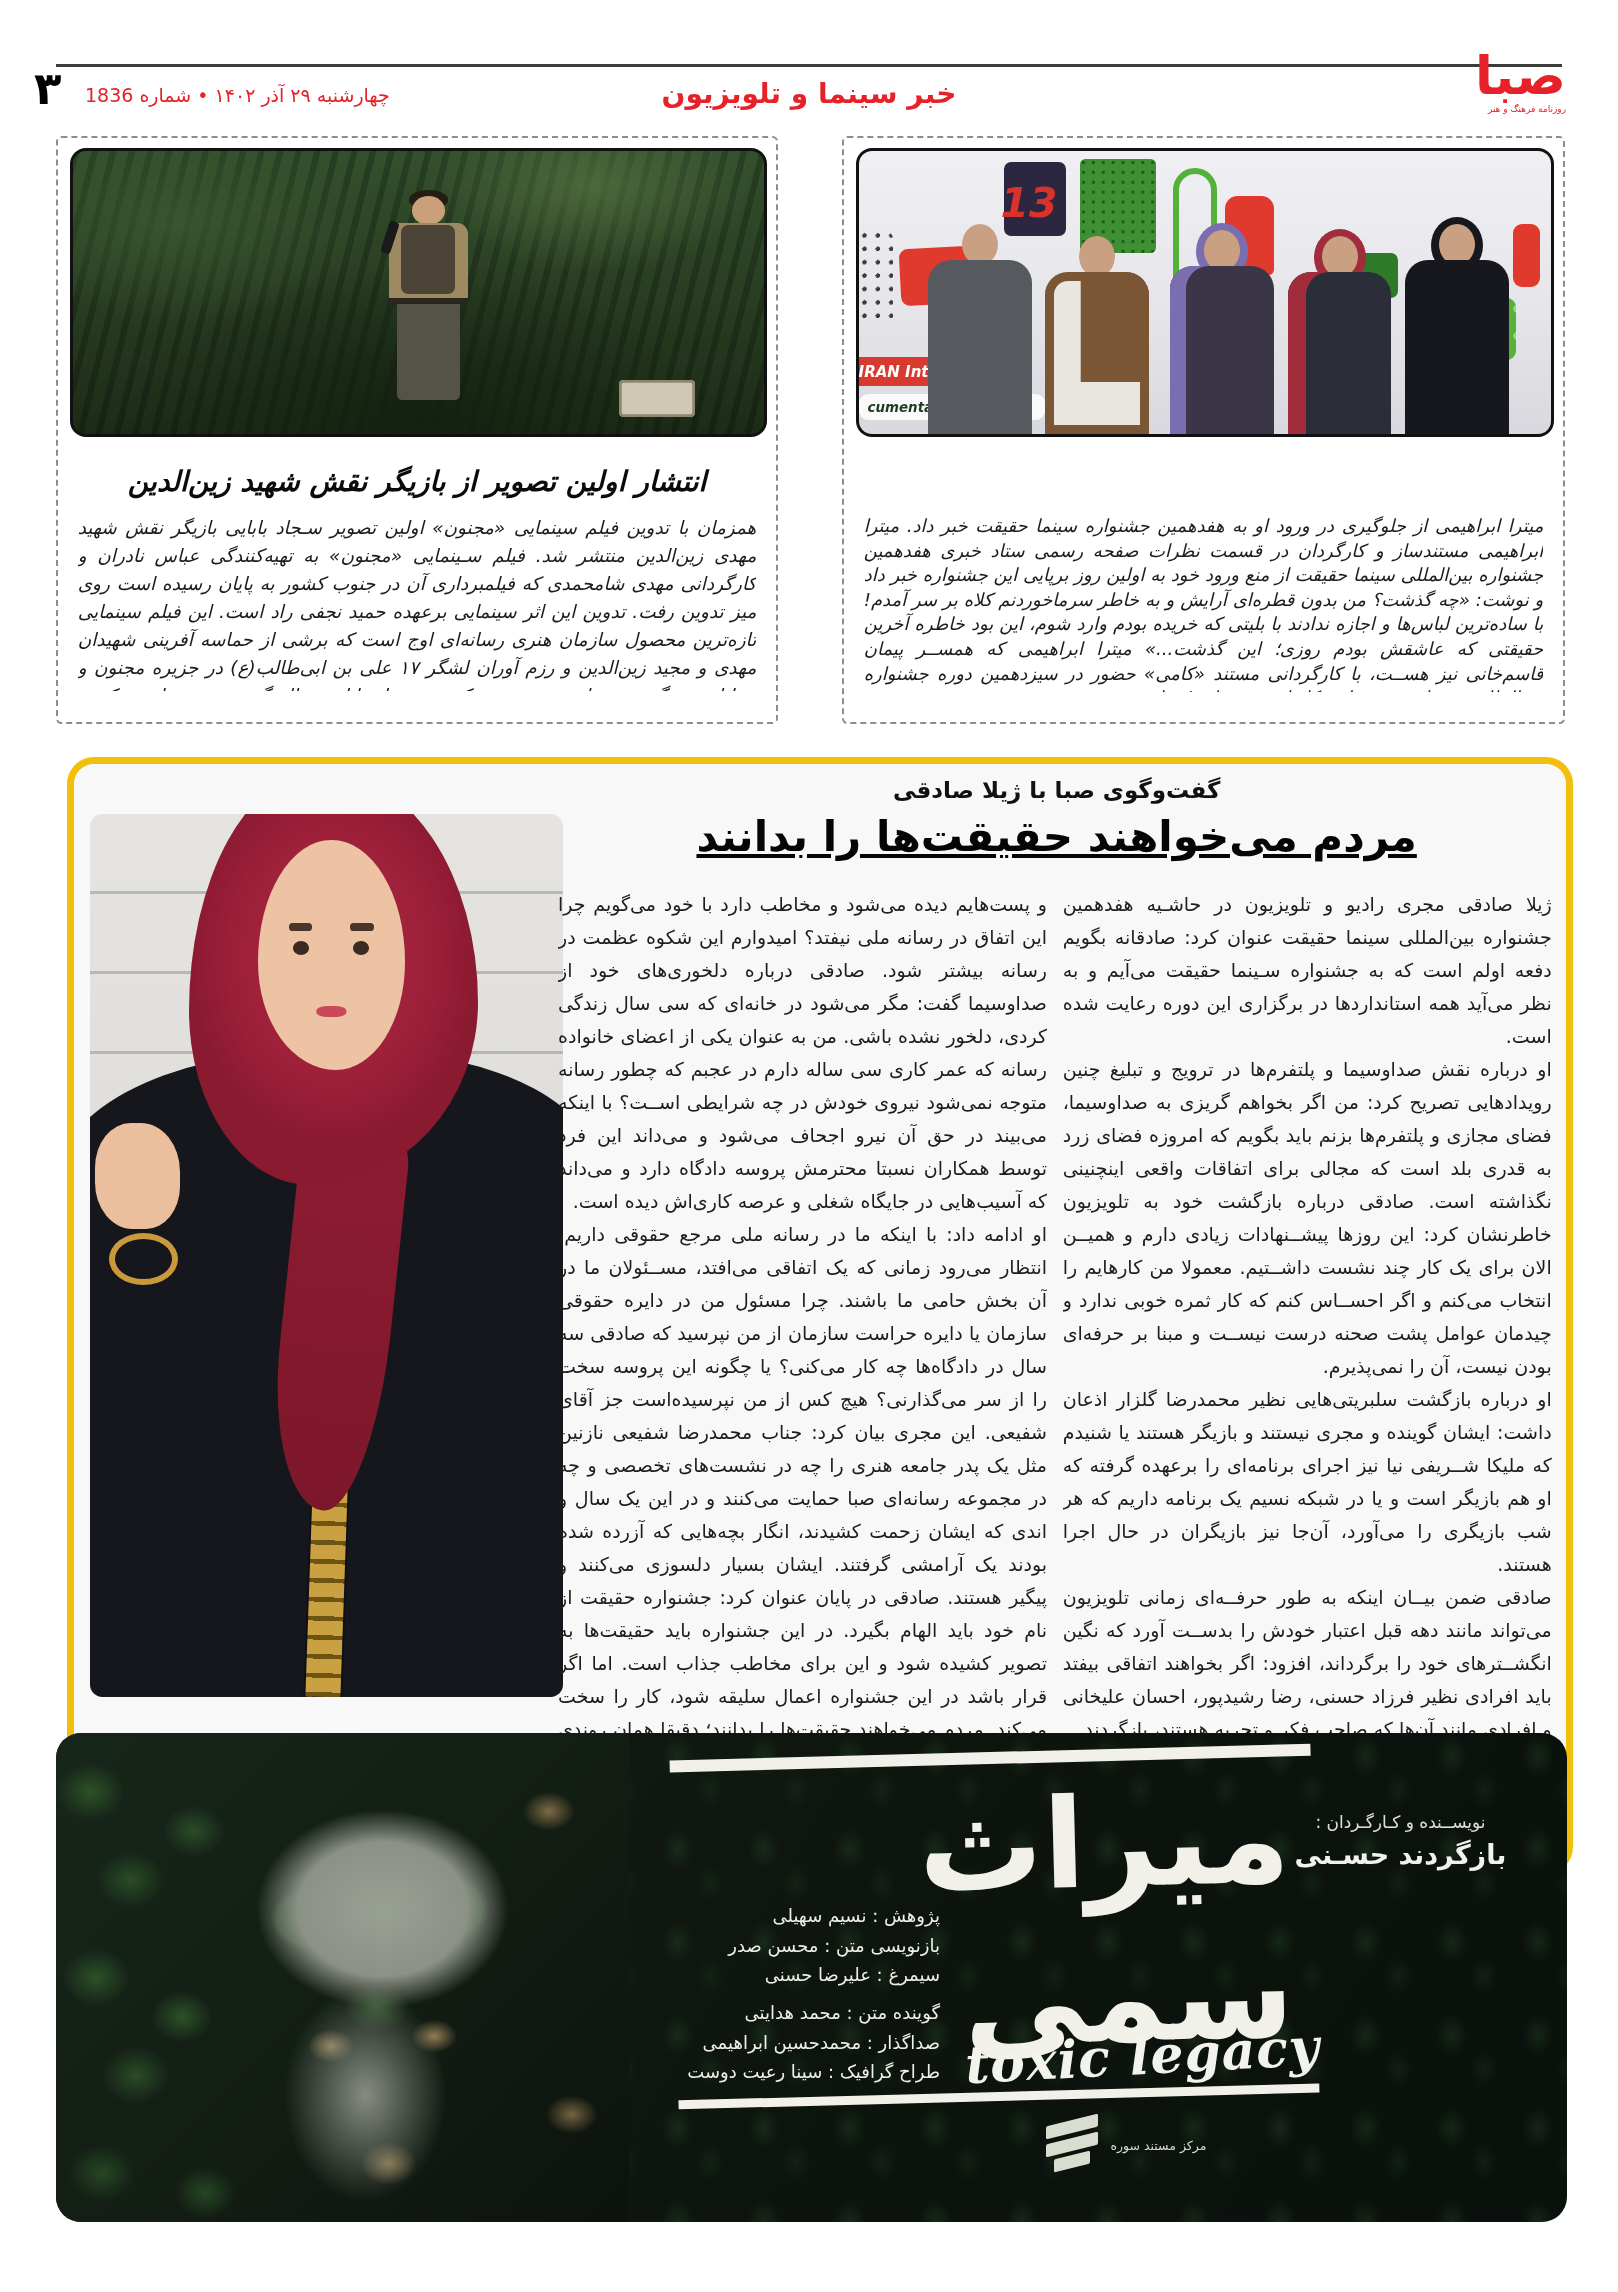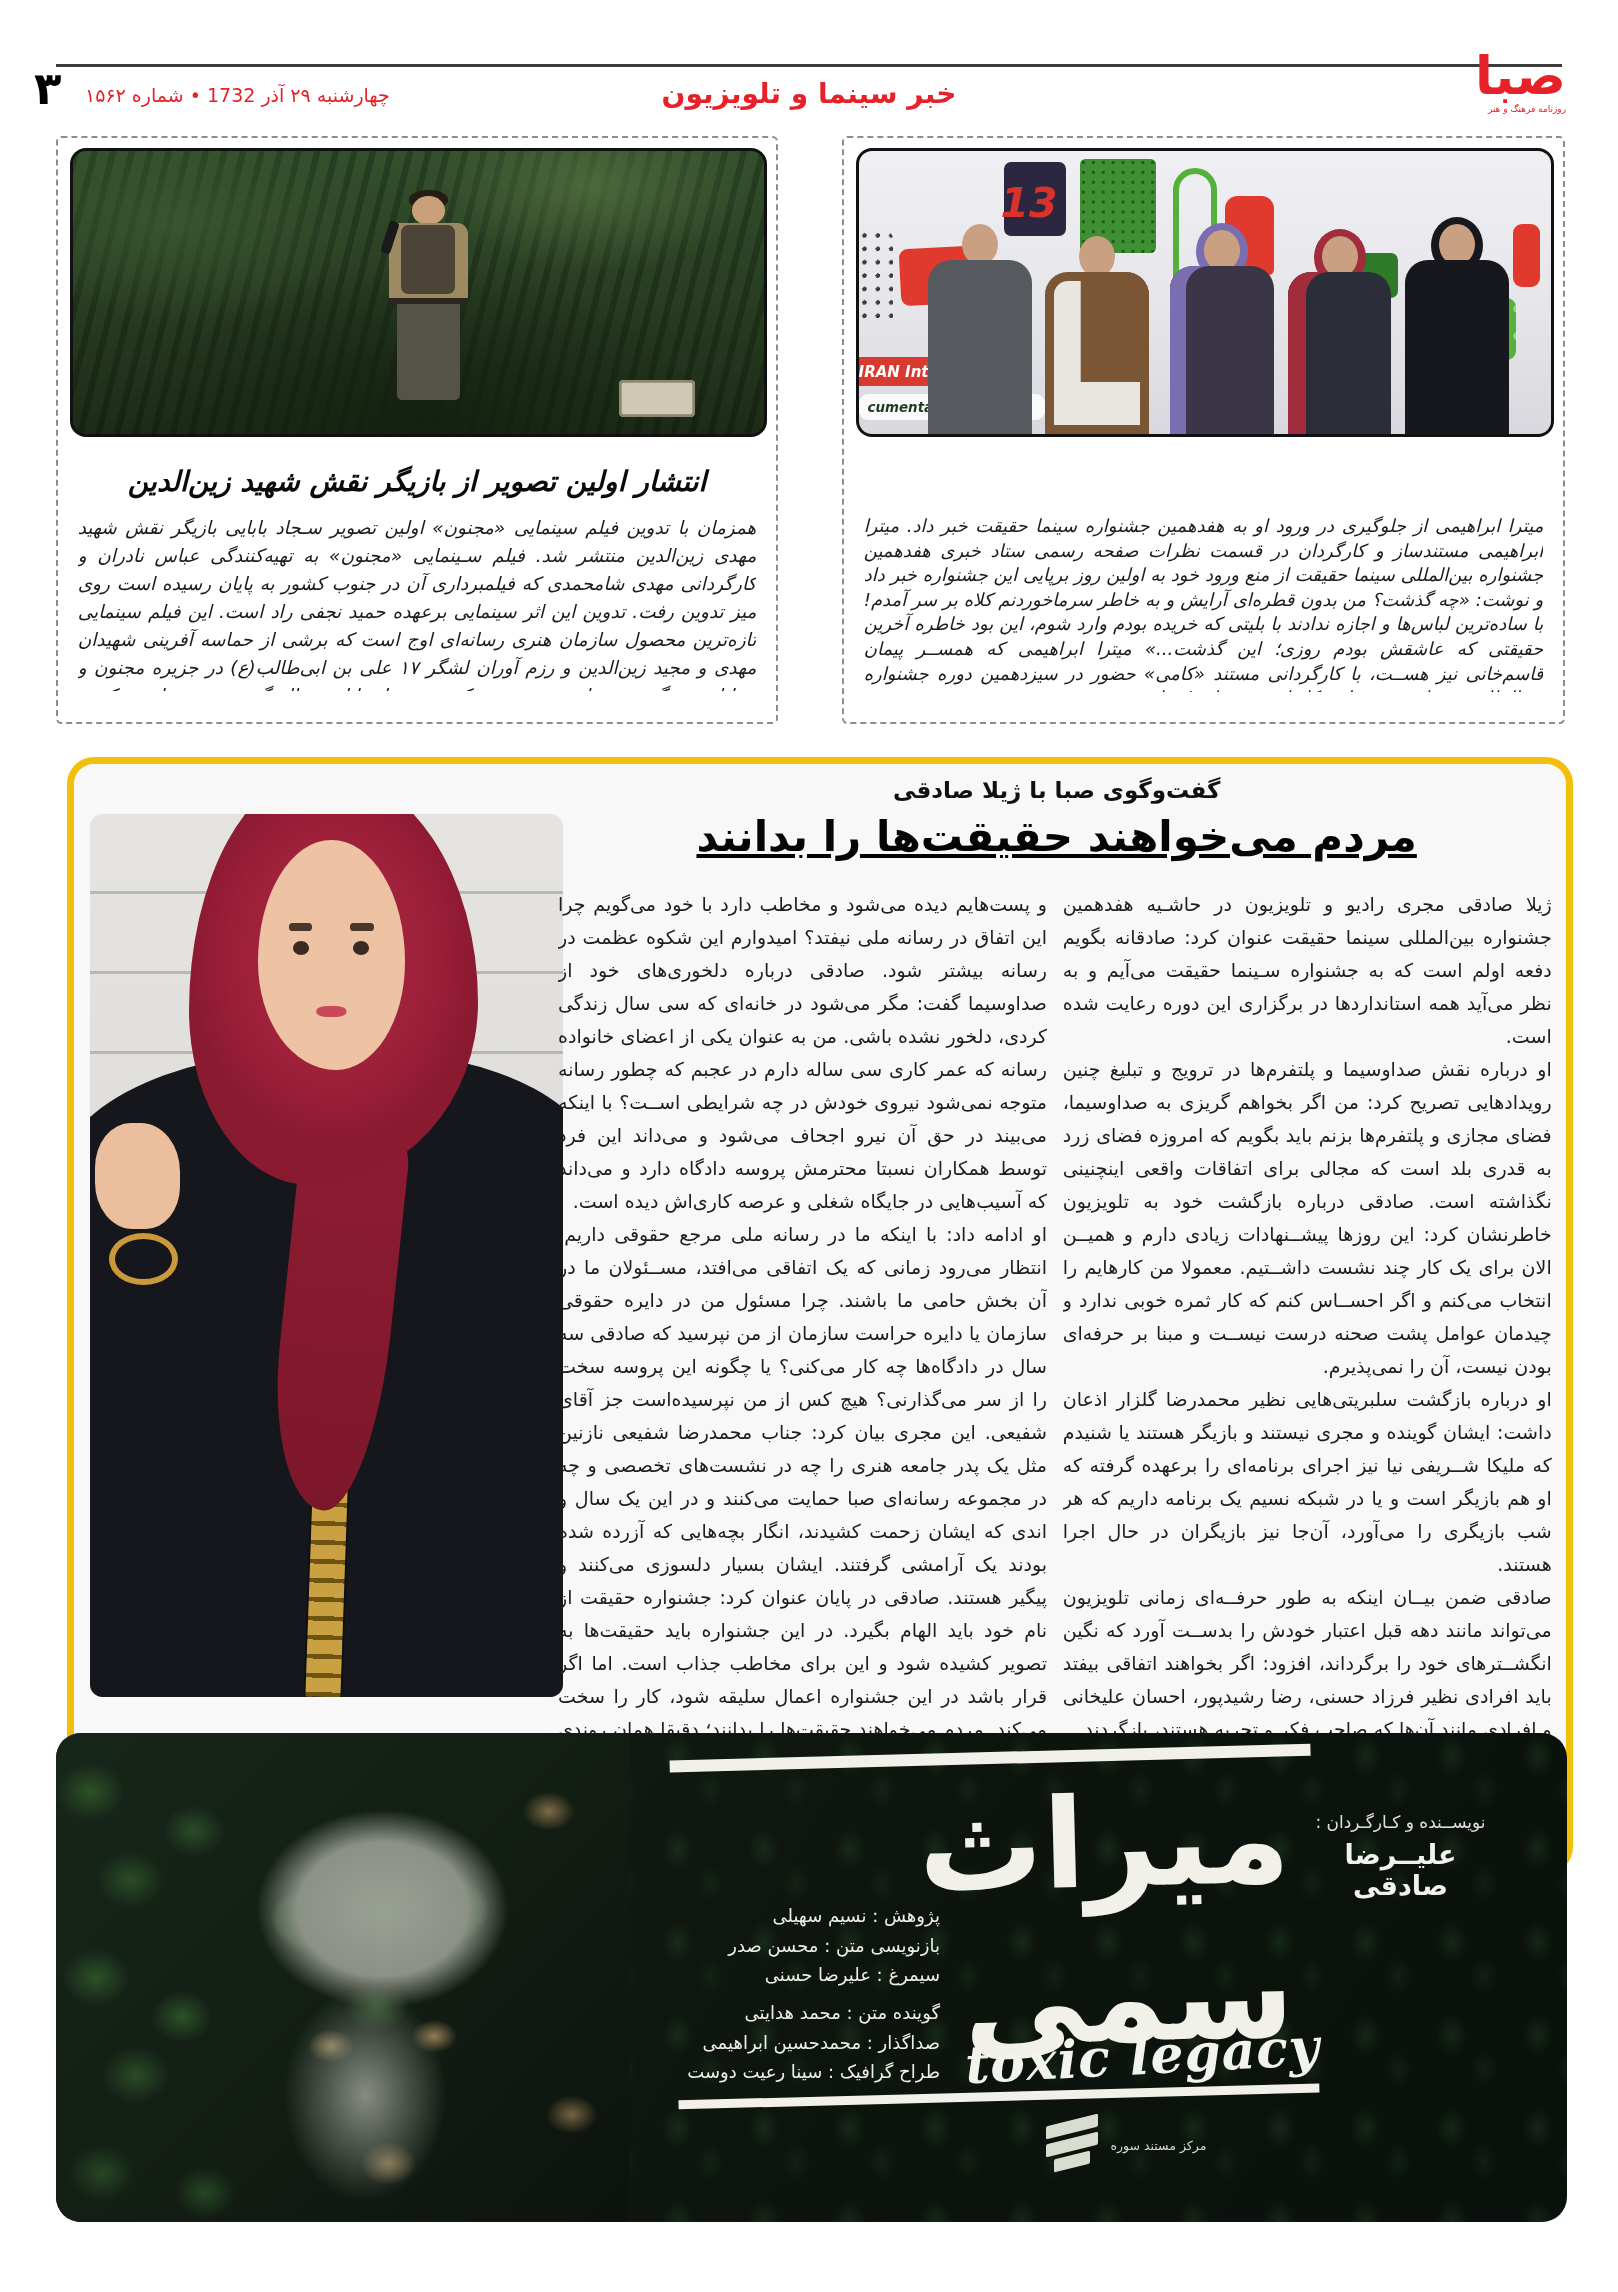--- a/index.html
+++ b/index.html
@@ -131,21 +131,21 @@
   .p-soureh-icon span:nth-child(2){top:21.5px;}
   .p-soureh-icon span:nth-child(3){top:39px;width:70%;left:15%;}
 </style>
 </head>
 <body>
 
 <div class="page">
 
   <div class="abs top-rule"></div>
   <div class="abs page-num">۳</div>
-  <div class="abs date-line">چهارشنبه ۲۹ آذر 1732 • شماره ۱۵۶۲</div>
+  <div class="abs date-line">چهارشنبه ۲۹ آذر ۱۴۰۲ • شماره 1836</div>
   <div class="abs section-title">خبر سینما و تلویزیون</div>
   <div class="abs logo-wrap">
     <div class="logo-text">صبا</div>
     <div class="logo-tagline">روزنامه فرهنگ و هنر</div>
   </div>
 
   <section class="abs news-box news-left">
     <div class="news-photo jungle" style="width:691px;height:283px;">
       <div class="j-man">
         <div class="j-hair"></div>
@@ -235,21 +235,21 @@
 
   <section class="abs poster">
     <div class="p-grove"></div>
 
     <div class="p-callig">
       <div class="p-callig-text">میراث سمی</div>
     </div>
 
     <div class="p-director">
       <div class="p-director-label">نویســنده و کـارگـردان :</div>
-      <div class="p-director-name">علیــرضا صادقی</div>
+      <div class="p-director-name">بازگردند حسـنی</div>
     </div>
 
     <div class="p-credits g1">
       <div>پژوهش : نسیم سهیلی</div>
       <div>بازنویسی متن : محسن صدر</div>
       <div>سیمرغ : علیرضا حسنی</div>
     </div>
     <div class="p-credits g2">
       <div>گوینده متن : محمد هدایتی</div>
       <div>صداگذار : محمدحسین ابراهیمی</div>

